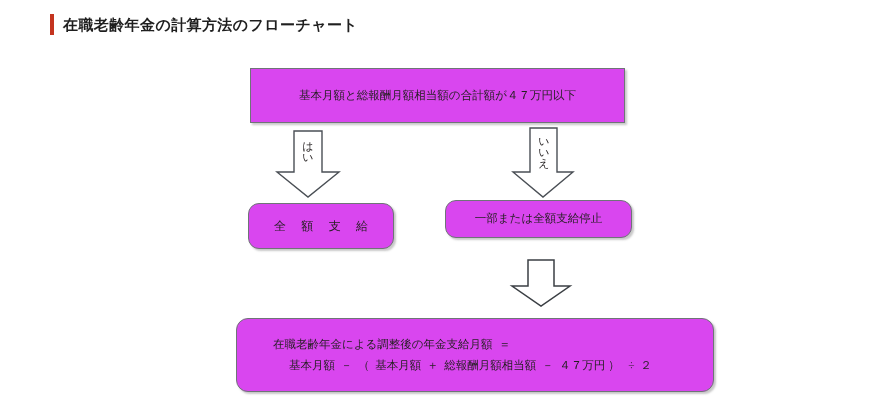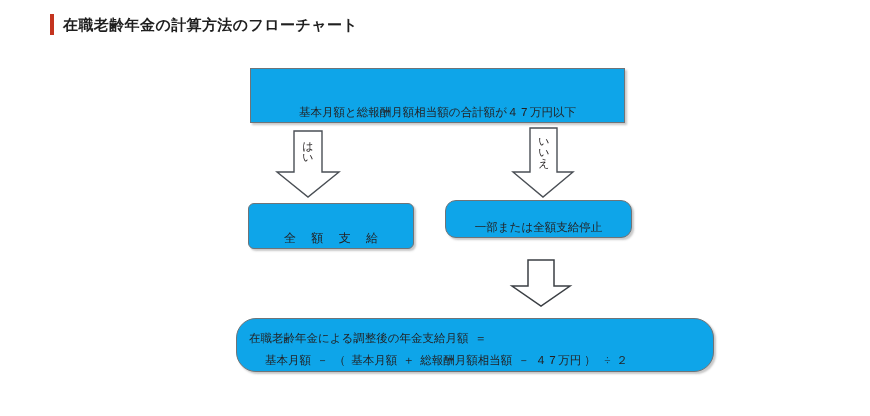--- a/index.html
+++ b/index.html
@@ -47,24 +47,24 @@
     position: absolute;
     left: 0;
     top: 0;
     width: 870px;
     height: 416px;
   }
 
   .node {
     position: absolute;
     box-sizing: border-box;
-    background: #0ea5e9;
+    background: #d946ef;
     border: 1px solid #6f7478;
     display: flex;
-    align-items: flex-end;
+    align-items: center;
     justify-content: center;
     text-align: center;
     box-shadow: 2px 2px 2px rgba(110,110,110,0.38);
   }
   .node-text {
     font-size: 11.5px;
     line-height: 1.55;
     color: #231f20;
     white-space: pre;
   }
@@ -75,46 +75,46 @@
     top: 68px;
     width: 375px;
     height: 55px;
     border-radius: 0;
   }
 
   
   #box-yes {
     left: 248px;
     top: 203px;
-    width: 166px;
+    width: 146px;
     height: 46px;
-    border-radius: 6px;
+    border-radius: 11px;
   }
   #box-yes .node-text {
     letter-spacing: 6px;
     text-indent: 6px;
     font-size: 12px;
   }
   #box-no {
     left: 445px;
     top: 200px;
     width: 187px;
     height: 38px;
     border-radius: 11px;
   }
 
   
   #box-formula {
     left: 236px;
     top: 318px;
     width: 478px;
-    height: 54px;
-    border-radius: 20px;
+    height: 74px;
+    border-radius: 12px;
     justify-content: flex-start;
-    padding-left: 12px;
+    padding-left: 36px;
   }
   #box-formula .formula-lines {
     display: block;
     text-align: left;
   }
   #box-formula .formula-line {
     display: block;
     font-size: 11.5px;
     line-height: 1.85;
     white-space: pre;

